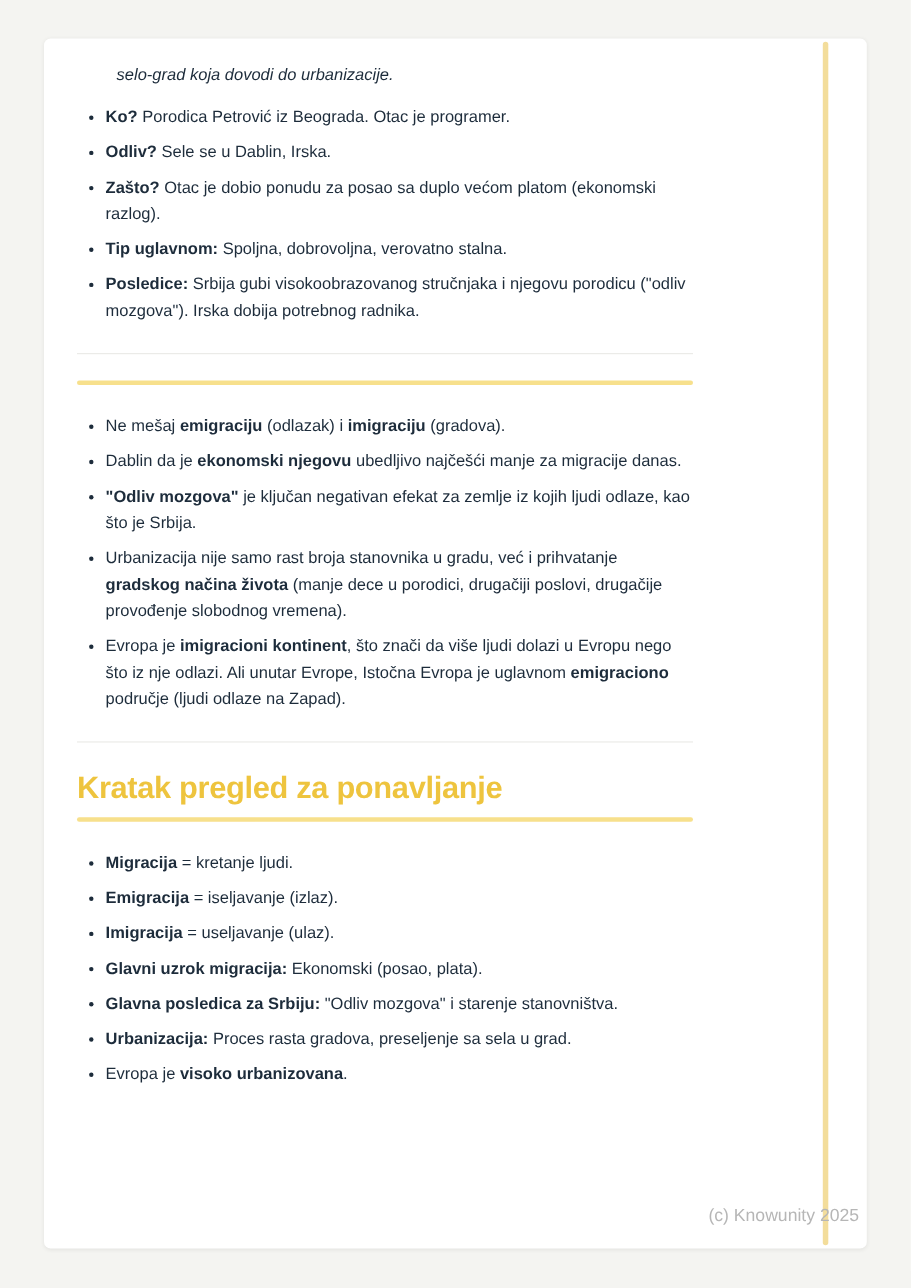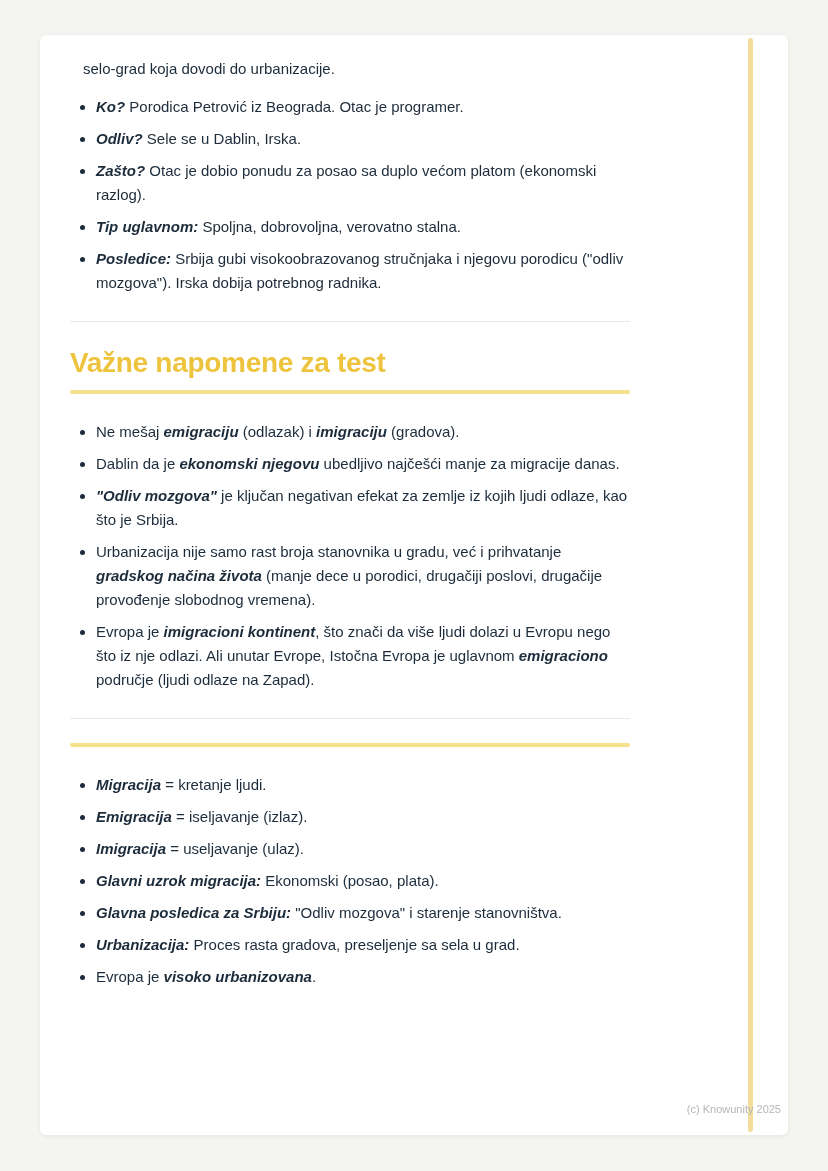--- a/index.html
+++ b/index.html
@@ -18,35 +18,36 @@
     box-shadow: 0 1px 4px rgba(0,0,0,0.07);
     overflow: hidden;
   }
   .content {
     padding: 22px 158px 30px 30px;
     color: #1d2c3b;
     font-size: 15px;
     line-height: 24px;
   }
   .continuation {
-    margin-left: 13px;
+    margin-left: 36px;
     margin-bottom: 14px;
+    font-style: italic;
   }
   .example-title {
     font-size: 15.5px;
     font-weight: 700;
     margin-bottom: 16px;
   }
   ul.bullets {
     list-style: disc;
     padding-left: 26px;
   }
   ul.bullets li { margin-bottom: 8px; }
   ul.bullets li::marker { color: #1d2c3b; }
-  strong { font-weight: 700; font-style: italic; }
+  strong { font-weight: 700; }
   hr.divider {
     border: none;
     border-top: 1px solid #e9e9e6;
     margin: 26px 0 24px 0;
   }
   .section-heading {
     font-size: 28px;
     line-height: 34px;
     font-weight: 700;
     color: #eec43e;
@@ -62,21 +63,21 @@
     position: absolute;
     top: 3px; bottom: 3px;
     right: 35px;
     width: 5px;
     background: #f3dd9b;
     border-radius: 3px;
   }
   .watermark {
     position: absolute;
     right: 3px; bottom: 20px;
-    font-size: 11px;
+    font-size: 16px;
     color: #b6b6b6;
     z-index: 2;
     padding-right: 4px;
   }
 </style>
 </head>
 <body>
 
 <div class="page">
   <div class="content">
@@ -88,34 +89,34 @@
         <li><strong>Ko?</strong><span> Porodica Petrović iz Beograda. Otac je programer.</span></li>
         <li><strong>Odliv?</strong><span> Sele se u Dablin, Irska.</span></li>
         <li><strong>Zašto?</strong><span> Otac je dobio ponudu za posao sa duplo većom platom (ekonomski razlog).</span></li>
         <li><strong>Tip uglavnom:</strong><span> Spoljna, dobrovoljna, verovatno stalna.</span></li>
         <li><strong>Posledice:</strong><span> Srbija gubi visokoobrazovanog stručnjaka i njegovu porodicu ("odliv mozgova"). Irska dobija potrebnog radnika.</span></li>
       </ul>
 
     <hr class="divider">
 
     <section>
-      <h2 class="section-heading">Važne napomene za test</h2>
       <div class="heading-underline"></div>
       <ul class="bullets">
           <li><span>Ne mešaj </span><strong>emigraciju</strong><span> (odlazak) i </span><strong>imigraciju</strong><span> (gradova).</span></li>
           <li><span>Dablin da je </span><strong>ekonomski njegovu</strong><span> ubedljivo najčešći manje za migracije danas.</span></li>
           <li><strong>"Odliv mozgova"</strong><span> je ključan negativan efekat za zemlje iz kojih ljudi odlaze, kao što je Srbija.</span></li>
           <li><span>Urbanizacija nije samo rast broja stanovnika u gradu, već i prihvatanje </span><strong>gradskog načina života</strong><span> (manje dece u porodici, drugačiji poslovi, drugačije provođenje slobodnog vremena).</span></li>
           <li><span>Evropa je </span><strong>imigracioni kontinent</strong><span>, što znači da više ljudi dolazi u Evropu nego što iz nje odlazi. Ali unutar Evrope, Istočna Evropa je uglavnom </span><strong>emigraciono</strong><span> područje (ljudi odlaze na Zapad).</span></li>
         </ul>
     </section>
 
     <hr class="divider">
 
     <section>
+      <h2 class="section-heading">Kratak pregled za ponavljanje</h2>
       <div class="heading-underline"></div>
       <ul class="bullets">
           <li><strong>Migracija</strong><span> = kretanje ljudi.</span></li>
           <li><strong>Emigracija</strong><span> = iseljavanje (izlaz).</span></li>
           <li><strong>Imigracija</strong><span> = useljavanje (ulaz).</span></li>
           <li><strong>Glavni uzrok migracija:</strong><span> Ekonomski (posao, plata).</span></li>
           <li><strong>Glavna posledica za Srbiju:</strong><span> "Odliv mozgova" i starenje stanovništva.</span></li>
           <li><strong>Urbanizacija:</strong><span> Proces rasta gradova, preseljenje sa sela u grad.</span></li>
           <li><span>Evropa je </span><strong>visoko urbanizovana</strong><span>.</span></li>
         </ul>

